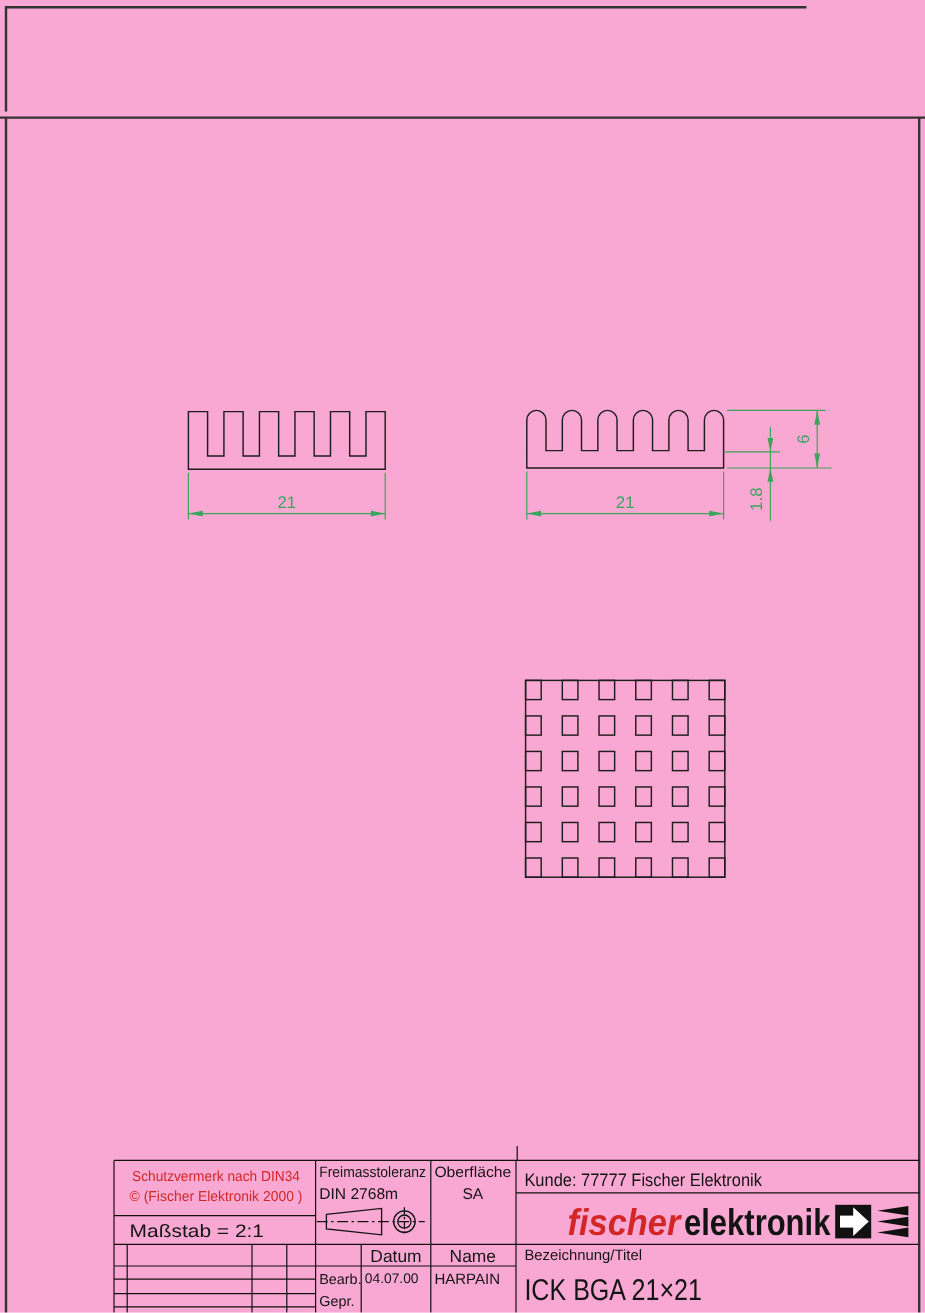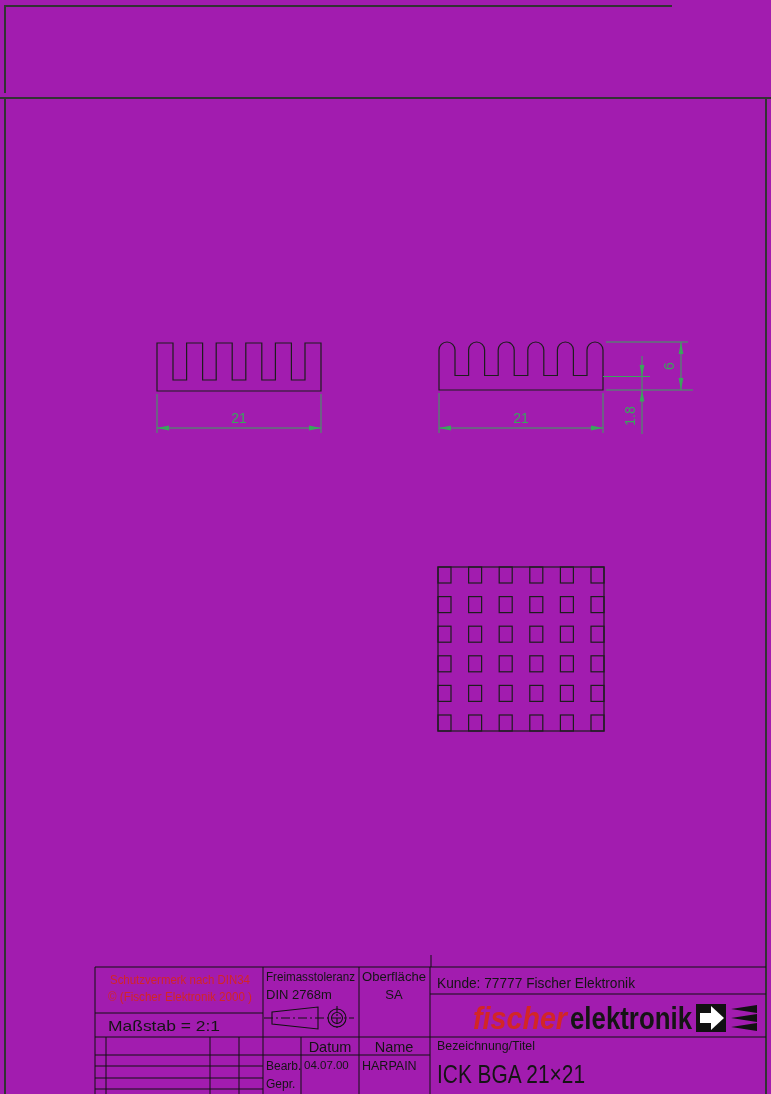--- a/index.html
+++ b/index.html
@@ -1,16 +1,16 @@
 <!DOCTYPE html>
 <html><head>
 <meta charset="utf-8">
 <style>
   html,body{margin:0;padding:0;background:#fff;}
-  .canvas{position:relative;width:771px;height:1094px;background:#a21caf;overflow:hidden;}
+  .canvas{position:relative;width:771px;height:1094px;background:#f9a8d4;overflow:hidden;}
   svg{position:absolute;left:0;top:0;}
   text{font-family:"Liberation Sans",sans-serif;fill:#141414;}
   .ln{fill:none;stroke:#1d1d1d;stroke-width:1.2;}
   .tbl{stroke:#111;stroke-width:1;}
   .frame{stroke:#333;stroke-width:2;}
   .dimln{stroke:#3aa55c;stroke-width:1;fill:none;}
   .dimfill{fill:#3aa55c;stroke:none;}
   .dimtx{fill:#3aa55c;}
   .red{fill:#d32626;}
   .sym{fill:none;stroke:#111;stroke-width:1.1;}

